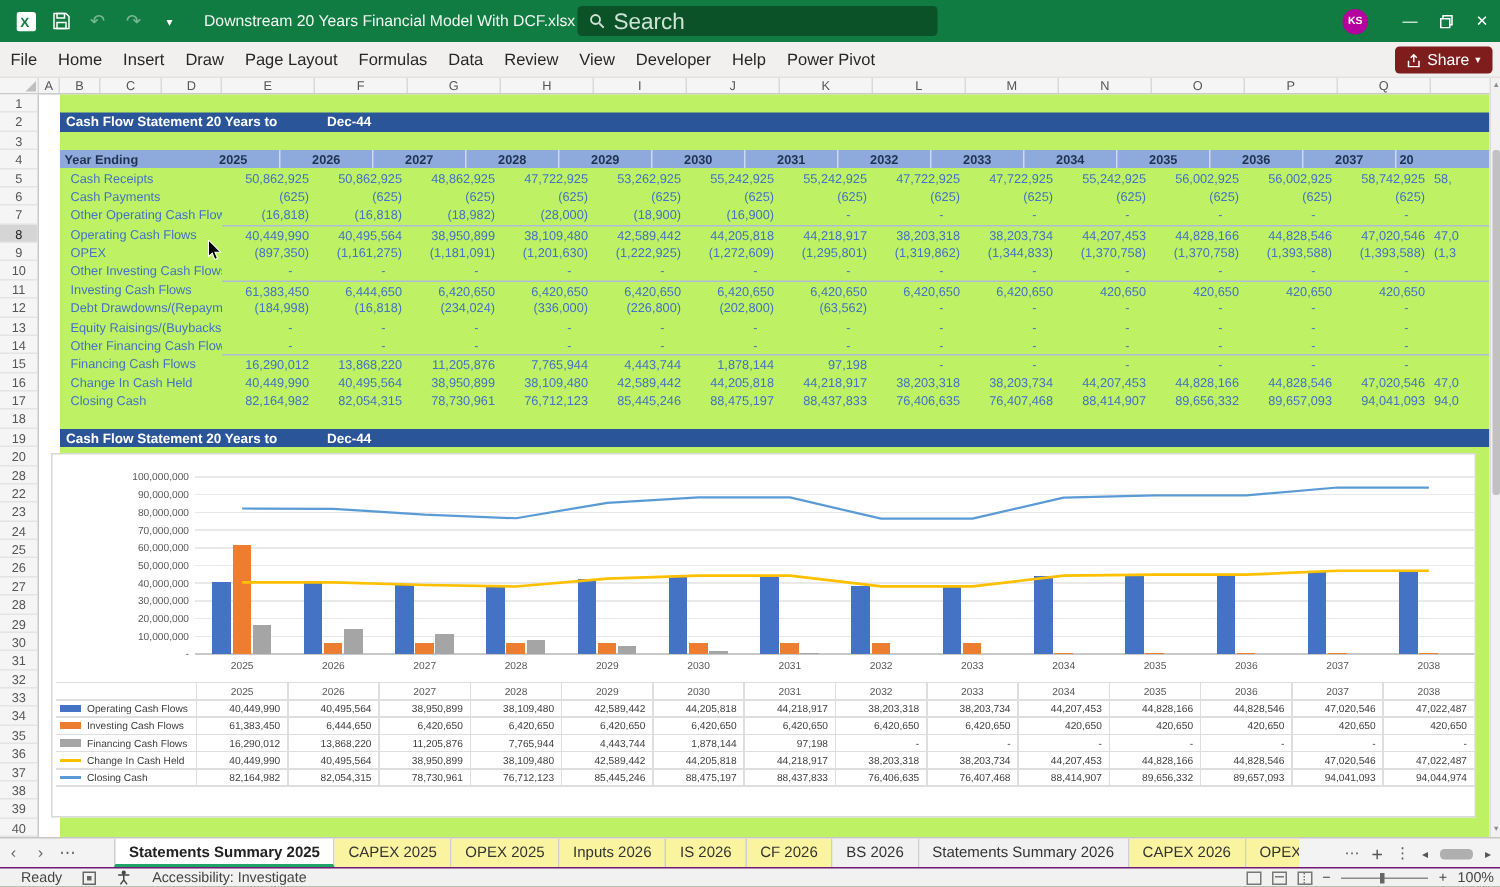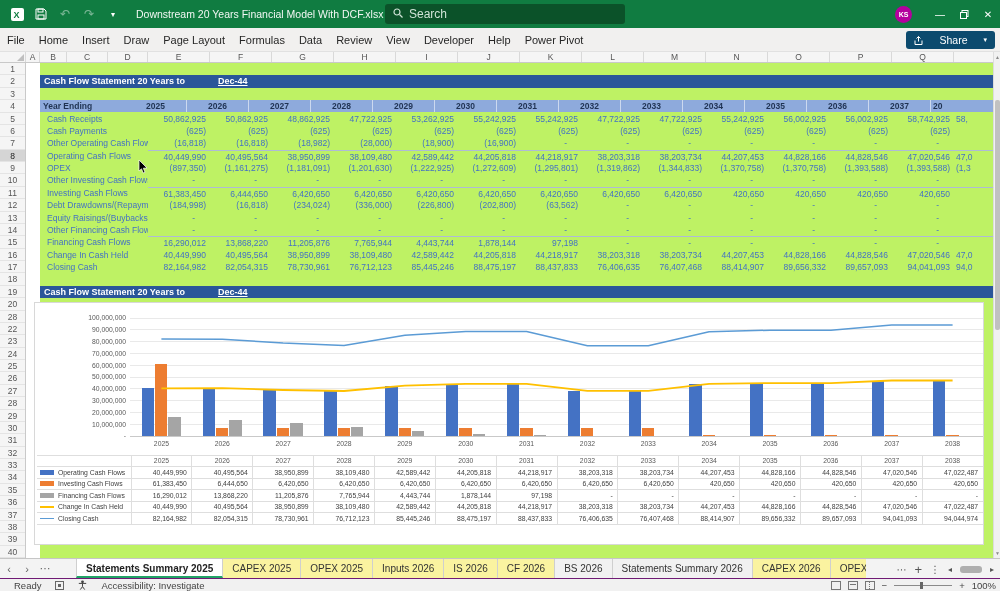--- a/index.html
+++ b/index.html
@@ -9,53 +9,53 @@
 
   
   .titlebar { position:absolute; left:0; top:0; width:1000px; height:28px;
               background:var(--excel-green,#107C41); display:flex; align-items:center; color:#fff; }
   .qat { display:flex; align-items:center; gap:10px; padding-left:10px; }
   .qat .icon { width:14px; height:14px; display:flex; align-items:center; justify-content:center; font-size:12px; }
   .faded { opacity:.45; }
   .wtitle { font-size:10.5px; color:#f2f7f4; margin-left:16px; white-space:nowrap; }
   .searchbox { position:absolute; left:385px; top:4px; width:240px; height:20px;
                background:var(--search-bg,#0B5229); border-radius:3px; display:flex; align-items:center;
-               padding-left:8px; gap:6px; font-size:12px; color:#cfe3d6; }
+               padding-left:8px; gap:6px; font-size:15px; color:#cfe3d6; }
   .winctl { position:absolute; right:0; top:0; height:28px; display:flex; align-items:center; }
   .avatar { width:17px; height:17px; border-radius:50%; background:#B4009E; color:#fff; font-size:7px;
             font-weight:bold; display:flex; align-items:center; justify-content:center; margin-right:16px; }
   .wbtn { width:24px; height:28px; display:flex; align-items:center; justify-content:center; font-size:10px; color:#fff; }
 
   
   .menubar { position:absolute; left:0; top:28px; width:1000px; height:24px; background:#F1F0EF;
              display:flex; align-items:flex-start; border-bottom:1px solid #E1E1E1; }
   .menuitem { font-size:11px; color:#262626; padding:0 7px; line-height:24px; white-space:nowrap; }
-  .sharebtn { position:absolute; right:5px; top:3px; height:18px; background:#0c4a6e; color:#fff;
-              border:none; border-radius:3px; font-size:10.5px; display:flex; align-items:center; gap:16px;
+  .sharebtn { position:absolute; right:5px; top:3px; height:18px; background:#7f1d1d; color:#fff;
+              border:none; border-radius:3px; font-size:10.5px; display:flex; align-items:center; gap:4px;
               padding:0 8px; font-family:inherit; }
 
   
   .colheaders { position:absolute; left:0; top:52px; width:993px; height:11px; background:#F5F5F5;
                 display:flex; border-bottom:1px solid #C9C9C9; font-size:8.5px; color:#555; }
   .corner { width:26px; height:100%; border-right:1px solid #D9D9D9; position:relative; }
   .corner:after { content:""; position:absolute; right:1px; bottom:1px; border-style:solid;
                   border-width:0 0 7px 7px; border-color:transparent transparent #BFBFBF transparent; }
   .colh { height:100%; border-right:1px solid #D9D9D9; text-align:center; line-height:11px; }
   .rowheaders { position:absolute; left:0; top:63px; width:26px; height:495px; background:#F5F5F5;
                 border-right:1px solid #C9C9C9; overflow:hidden; }
   .rowh { width:100%; height:12.38px; font-size:8.5px; color:#555; text-align:center;
           line-height:12.4px; border-bottom:1px solid #E4E4E4; }
   .rowh.active { background:#D5D5D5; color:#222; }
 
   
   .gridarea { position:absolute; left:40px; top:63px; width:953px; height:495px; background:#bef264; overflow:visible; }
   .banner { position:absolute; left:0; width:953px; height:12.4px; background:var(--banner-blue,#2A5699);
             color:#fff; font-size:9px; font-weight:bold; line-height:12.6px; white-space:nowrap; }
   .banner .btitle { position:absolute; left:4px; }
-  .banner .bdate  { position:absolute; left:178px;text-decoration:underline; }
+  .banner .bdate  { position:absolute; left:178px; }
   .yearrow { position:absolute; left:0; top:37.1px; width:953px; height:12.4px;
              background:var(--year-bg,#8EAADC); display:flex; font-size:8.5px; font-weight:bold; color:#1F3252; }
   .ylabel { width:108px; padding-left:3px; line-height:12.6px; }
   .ycell { width:62px; text-align:center; line-height:12.6px; border-right:1px solid rgba(255,255,255,.55); }
   .ycell.partial { text-align:left; padding-left:2px; border-right:none; }
   #table-rows { position:absolute; left:0; top:49.5px; width:953px; height:161px; overflow:hidden; }
   .trow { position:absolute; left:0; width:980px; height:12.38px; display:flex; line-height:12.5px; }
   .lcell { width:108px; padding-left:7px; font-size:8.5px; color:var(--table-blue,#4472C4);
            white-space:nowrap; overflow:hidden; }
   .vcell { width:62px; text-align:right; padding-right:4px; font-size:8.5px; color:var(--table-blue,#4472C4);

